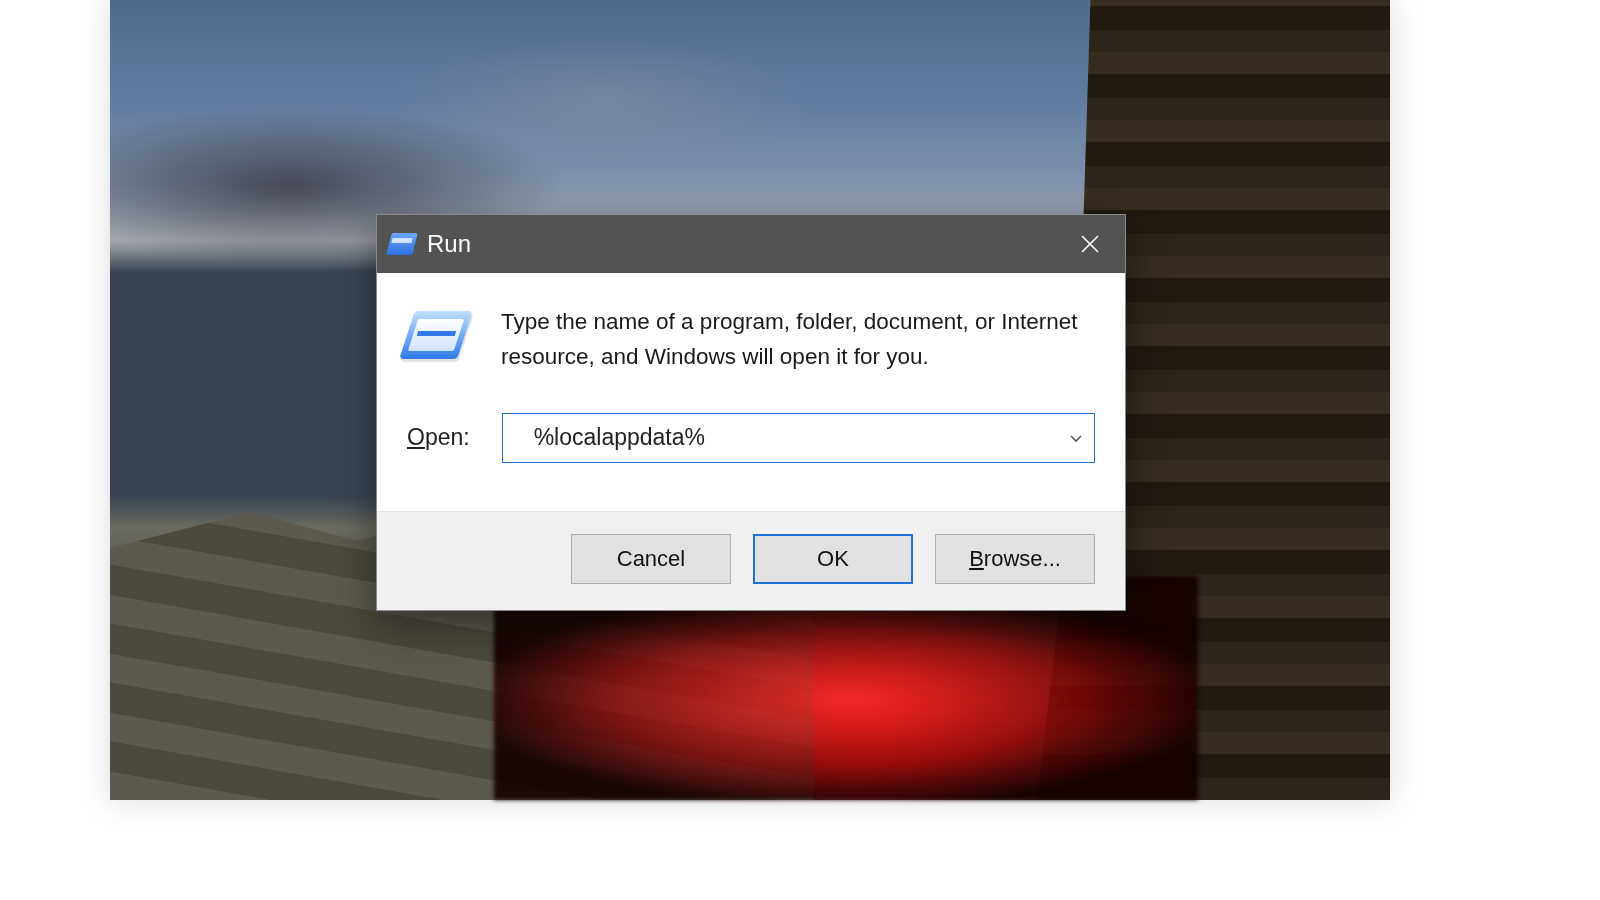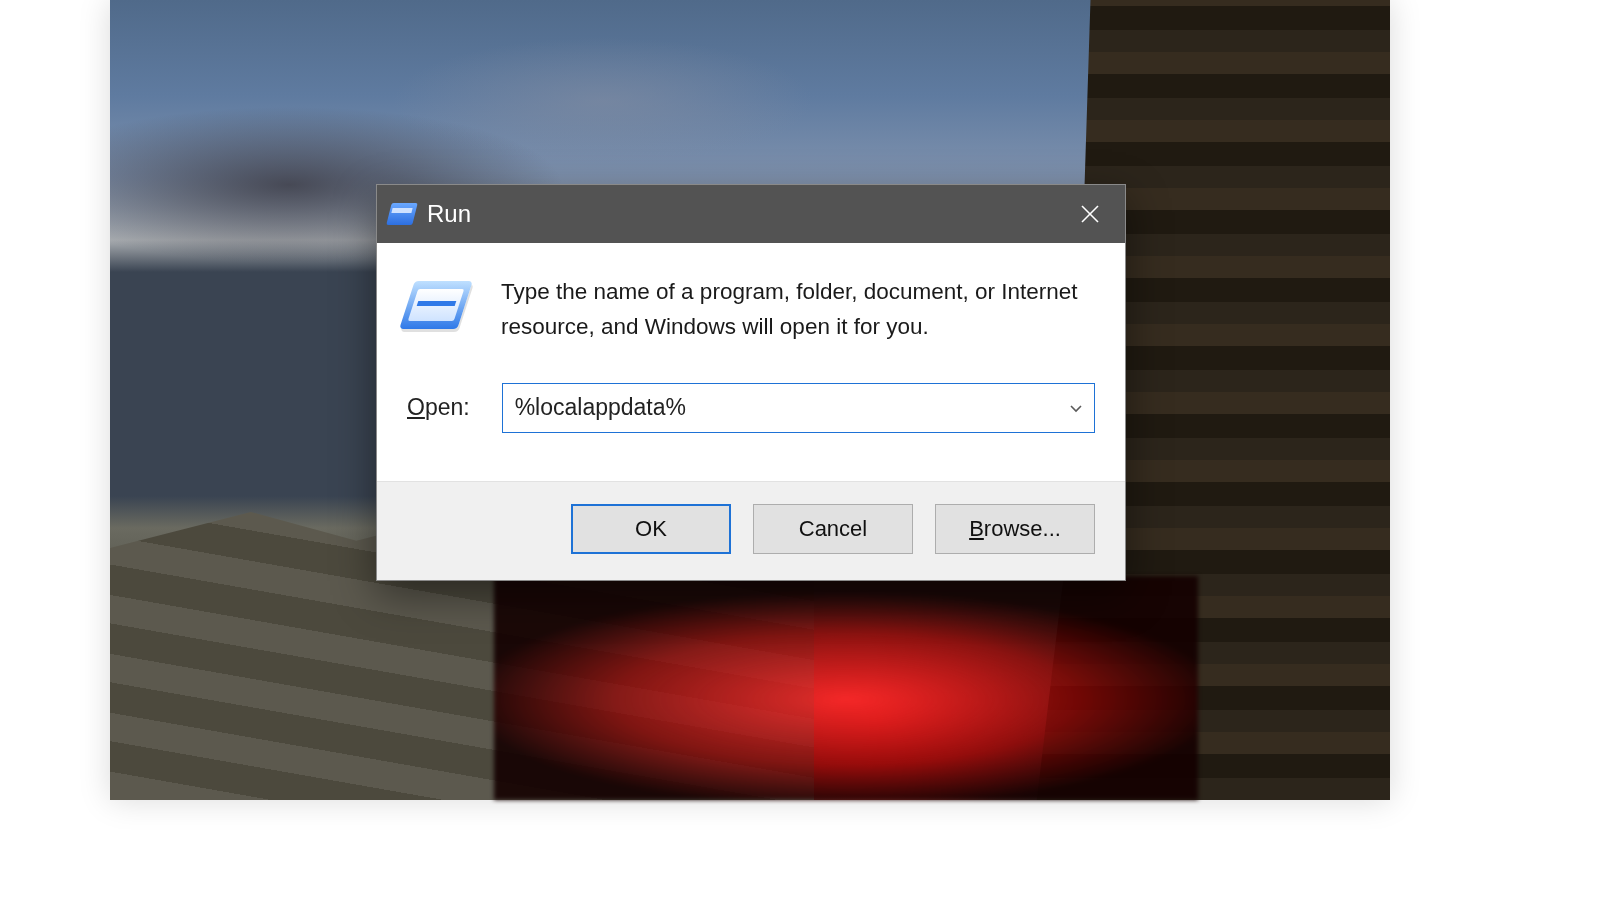--- a/index.html
+++ b/index.html
@@ -62,21 +62,21 @@
       left:30%; bottom:0;
       width:55%; height:28%;
       background:
         radial-gradient(ellipse 420px 120px at 50% 55%, rgba(255,40,40,0.85), rgba(150,0,0,0.7) 55%, rgba(20,0,0,0.9) 90%);
       filter: blur(2px);
     }
 
     .run-dialog {
       position: absolute;
       left: 376px;
-      top: 184px;
+      top: 214px;
       width: 750px;
       background: #ffffff;
       border: 1px solid #8a8a8a;
       box-shadow: 0 14px 40px rgba(0,0,0,0.45);
       font-size: 0;
     }
     .titlebar {
       height: 58px;
       background: #535353;
       display: flex;
@@ -185,20 +185,21 @@
       position:relative;
     }
     .combo input {
       flex:1 1 auto;
       border:none;
       outline:none;
       font: inherit;
       font-size: 23px;
       color:#222;
       background:transparent;
+      margin-left:19px;
     }
     .combo .chev {
       color:#5a5a5a;
       display:flex;
       align-items:center;
       padding-left:10px;
     }
 
     .button-row {
       background:#f0f0f0;
@@ -261,23 +262,23 @@
       <input type="text" value="%localappdata%" style="">
       <span class="chev">
         <svg width="16" height="16" viewBox="0 0 16 16">
           <polyline points="3,6 8,11 13,6" fill="none" stroke="#5a5a5a" stroke-width="1.6"></polyline>
         </svg>
       </span>
     </div>
   </div>
 
   <div class="button-row">
+    <button class="win-btn">
+      <span>Cancel</span>
+    </button>
     <button class="win-btn default">
       <span>OK</span>
     </button>
     <button class="win-btn">
-      <span>Cancel</span>
-    </button>
-    <button class="win-btn">
       <span><span class="mn">B</span><span>rowse...</span></span>
     </button>
   </div>
 </div>
 
 </body></html>

